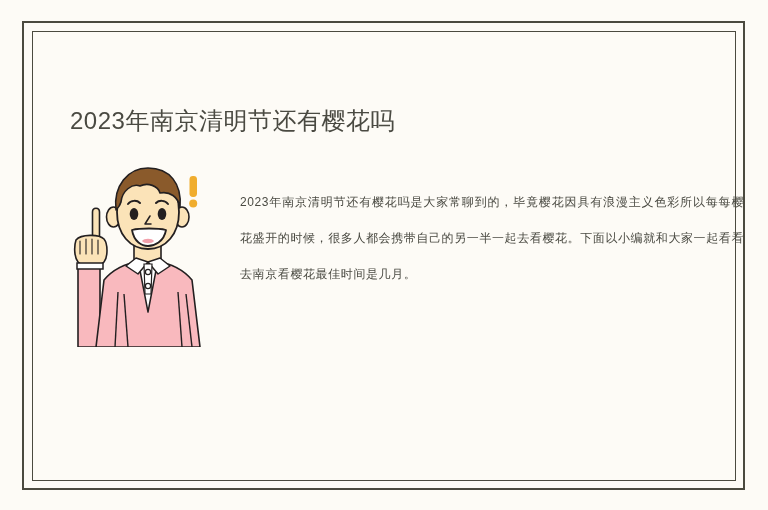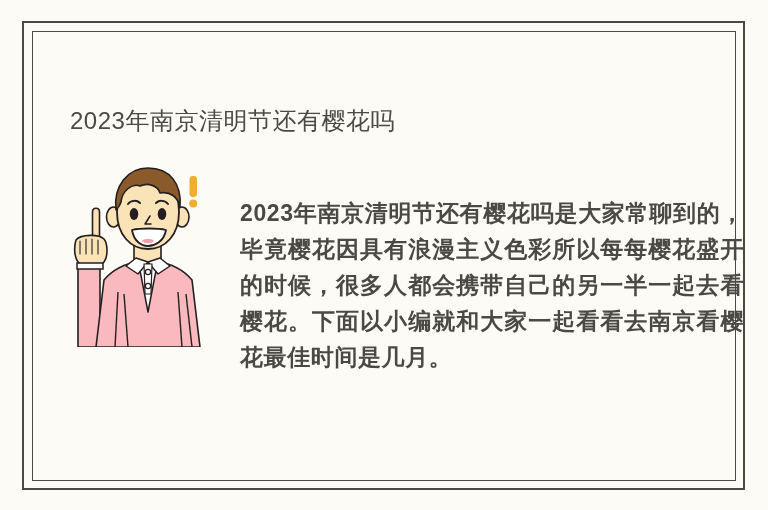--- a/index.html
+++ b/index.html
@@ -76,27 +76,26 @@
   }
   #illustration svg {
     display: block;
   }
 
   #article-body {
     position: absolute;
     left: 232px;
     top: 148px;
     width: 504px;
-    font-size: 23px;
+    font-size: 12px;
     line-height: 36px;
     color: #4a4a42;
     letter-spacing: 0.6px;
     text-align: justify;
     text-justify: inter-character;
-    font-weight: bold;
   }
 </style>
 </head>
 <body>
 
 <div id="page">
 
   <div id="outer-frame"></div>
   <div id="inner-frame"></div>
 

